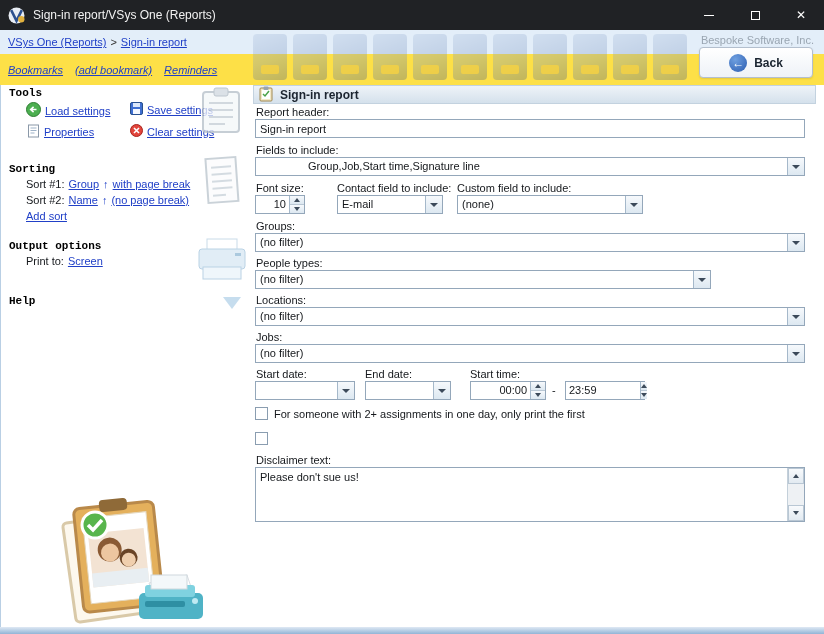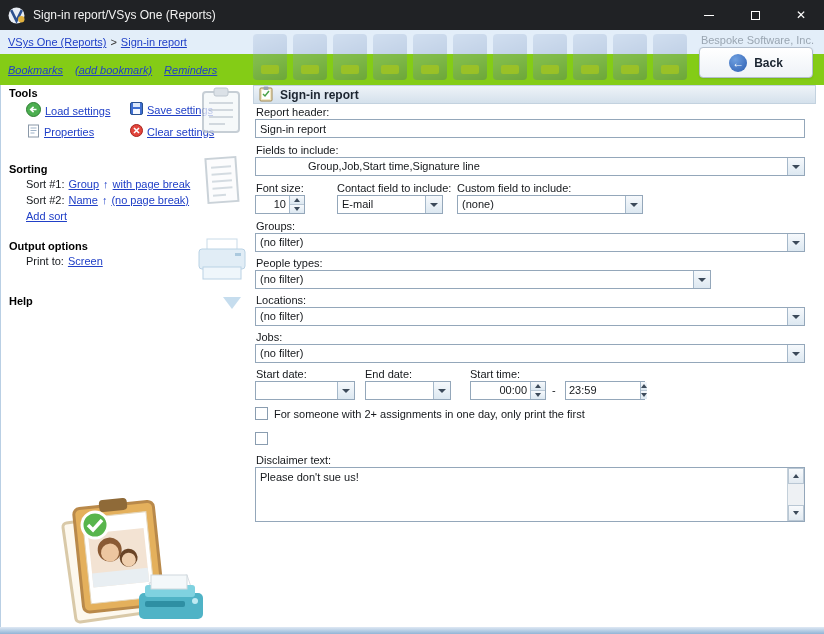--- a/index.html
+++ b/index.html
@@ -14,42 +14,42 @@
   .title-text { color:#f2f2f2; font-size:12px; }
   .win-controls { position:absolute; right:0; top:0; height:30px; display:flex; }
   .win-btn { width:46px; height:30px; display:flex; align-items:center; justify-content:center; color:#fff; }
   .glyph-min { display:block; width:10px; height:1px; background:#fff; }
   .glyph-max { display:block; width:9px; height:9px; border:1px solid #fff; }
   .glyph-close { font-size:12px; color:#fff; line-height:1; }
 
   
   .breadcrumb-row { position:absolute; left:0; top:30px; width:824px; height:24px; background:#e3eef9;
                     display:flex; align-items:center; padding-left:8px; font-size:11px; gap:4px; }
-  .bookmarks-row { position:absolute; left:0; top:54px; width:824px; height:31px; background:#84cc16;
+  .bookmarks-row { position:absolute; left:0; top:54px; width:824px; height:31px; background:#fde047;
                    display:flex; align-items:center; padding-left:8px; font-size:11px; gap:12px; }
   .lnk { color:#2140c7; text-decoration:underline; cursor:pointer; white-space:nowrap; }
   .bm { font-style:italic; }
   .sep { color:#333; }
   .company { position:absolute; right:10px; top:4px; color:#9aa6b2; font-size:11px; }
 
   .watermark-tiles { position:absolute; left:250px; top:31px; width:440px; height:53px; display:flex; overflow:hidden; pointer-events:none; }
   .wm-tile { width:34px; height:46px; margin:3px; border-radius:4px; flex:0 0 auto; position:relative; opacity:.30;
              background:linear-gradient(160deg,#a9bedd 0%,#7590bd 55%,#3a558a 100%); }
   .wm-tile::after { content:""; position:absolute; bottom:6px; left:8px; width:18px; height:9px; background:#e2b23e; border-radius:2px; opacity:.85; }
 
   .back-btn { position:absolute; top:47px; right:11px; width:114px; height:31px; border:1px solid #b3bfce; border-radius:4px;
               background:linear-gradient(#ffffff,#eef2f7); display:flex; align-items:center; justify-content:center; gap:7px;
               font-family:"Liberation Sans", sans-serif; font-size:12px; font-weight:bold; color:#1a2430; cursor:pointer;
               box-shadow:0 1px 2px rgba(0,0,0,.10); }
   .back-icon { width:18px; height:18px; border-radius:50%; color:#fff; font-size:12px; line-height:18px; text-align:center;
                background:radial-gradient(circle at 35% 30%, #6fa0e0, #2b5cb0); }
 
   
   .sidebar { position:absolute; left:1px; top:85px; width:250px; height:542px; background:#fff; font-size:11px; }
-  .side-h { position:absolute; font-weight:bold; color:#000; }
+  .side-h { position:absolute; font-weight:bold; color:#000;font-family:Liberation Mono, monospace; }
   .side-row { position:absolute; display:flex; align-items:center; gap:4px; white-space:nowrap;margin-left:17px; }
   .plain { color:#15181c; }
   .sort-arrow { color:#2140c7; font-weight:bold; cursor:pointer; }
   .wm-icon { position:absolute; opacity:.75; pointer-events:none; }
   .wm-tri { position:absolute; left:222px; top:212px; width:0; height:0; border-left:9px solid transparent;
             border-right:9px solid transparent; border-top:12px solid #b8d4ea; opacity:.8; }
   .illustration { position:absolute; left:60px; top:412px; }
 
   
   .main { position:absolute; left:253px; top:85px; width:571px; height:542px; background:#fff; font-size:11px; }

